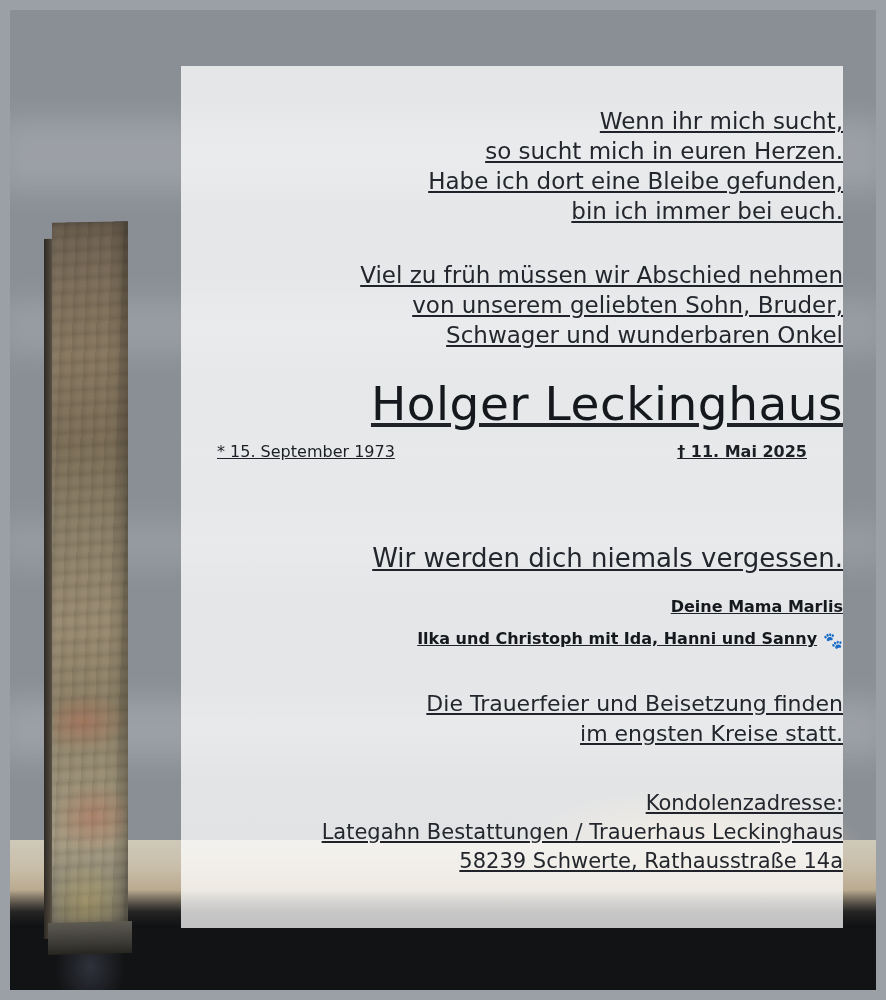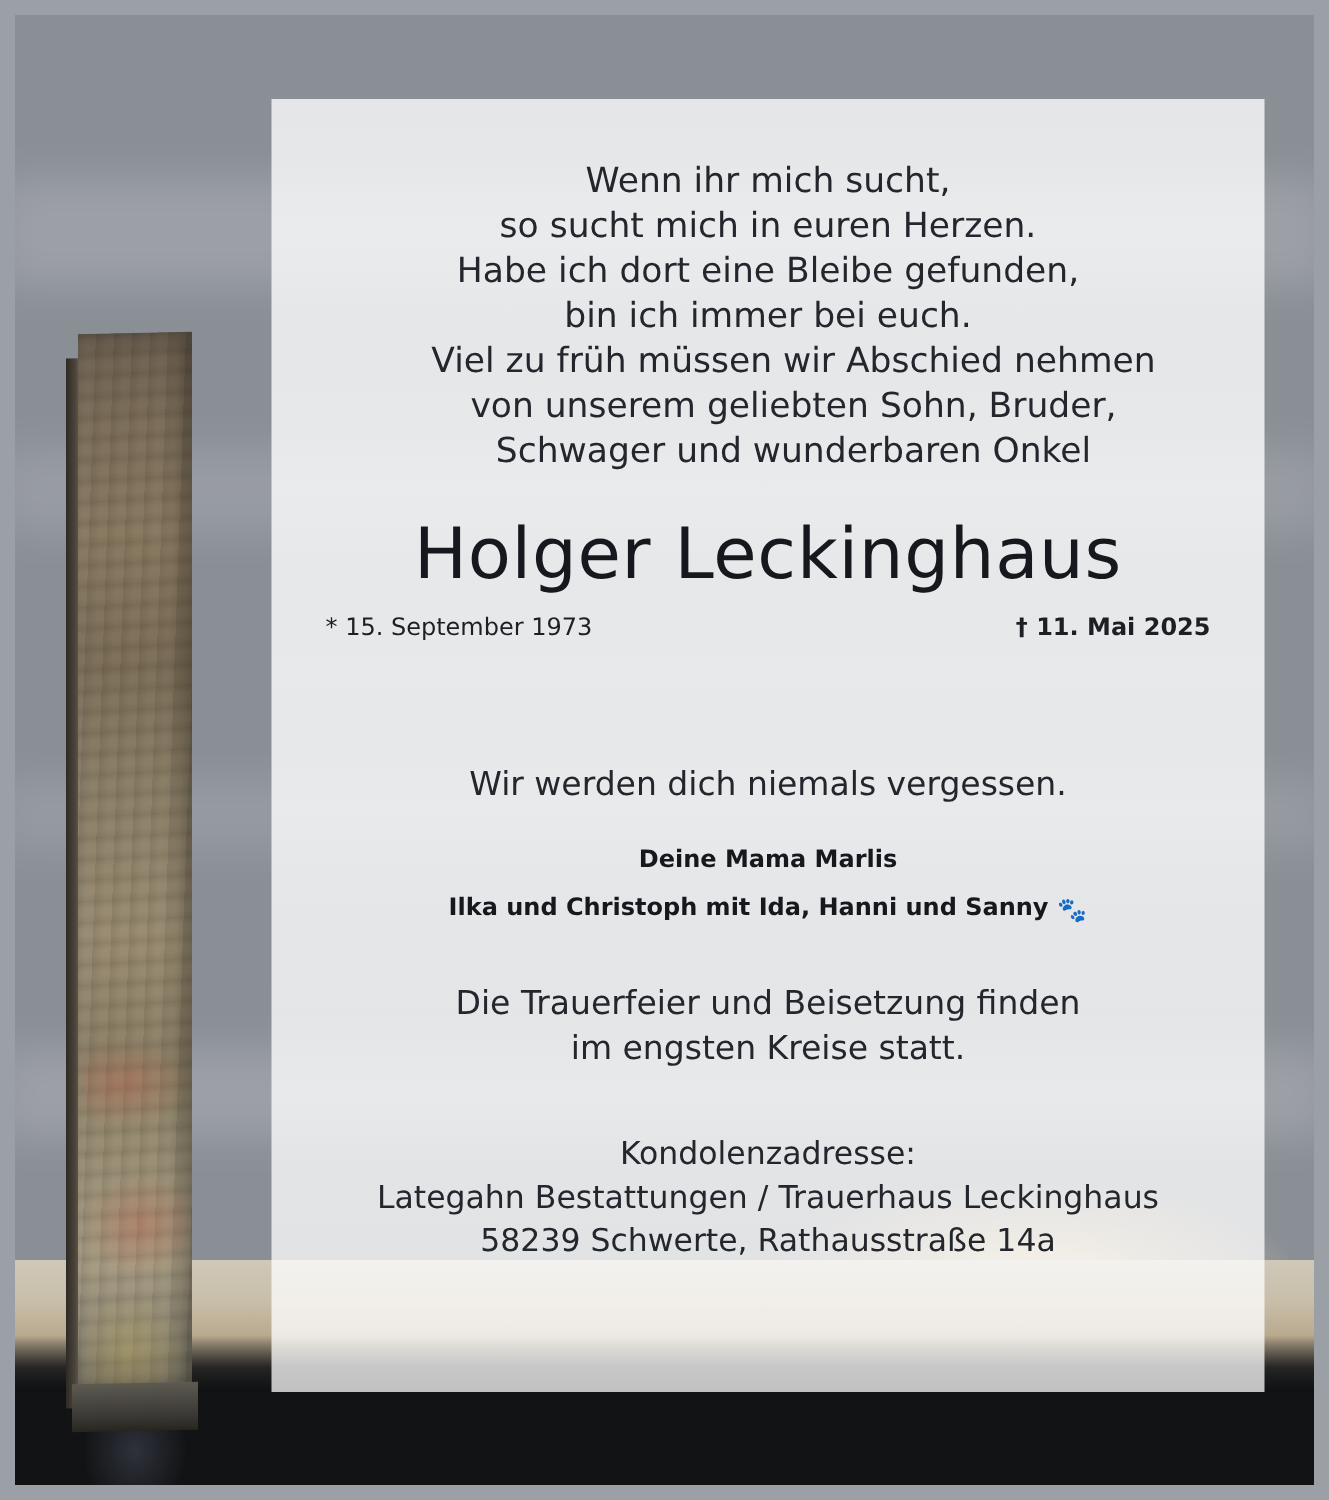--- a/index.html
+++ b/index.html
@@ -163,31 +163,33 @@
     width: 662px;
     height: 862px;
     background: linear-gradient(to bottom, rgba(255,255,255,0.78) 0%, rgba(255,255,255,0.80) 45%, rgba(255,255,255,0.74) 100%);
     box-sizing: border-box;
     padding: 0;
   }
   .panel-inner {
     position: absolute;
     left: 0; top: 0;
     width: 662px;
-    text-align: center;
+    text-align: right;
     color: #20242a;
+    text-decoration: underline;
   }
   .verse {
     margin-top: 40px;
     font-size: 23px;
     line-height: 30px;
     color: #23272d;
   }
   .verse div { white-space: nowrap; }
   .intro {
+    margin-top: 34px;
     font-size: 23px;
     line-height: 30px;
     color: #23272d;
     padding-left: 34px;
   }
   .intro div { white-space: nowrap; }
   .name {
     margin-top: 26px;
     font-size: 47px;
     line-height: 56px;
@@ -199,21 +201,21 @@
     display: flex;
     justify-content: space-between;
     padding: 0 36px;
     font-size: 16px;
     color: #1c2025;
   }
   .dates .date-death { font-weight: bold; }
   .dates .date-birth { font-weight: normal; }
   .farewell {
     margin-top: 82px;
-    font-size: 22px;
+    font-size: 26px;
     line-height: 30px;
     color: #23272d;
   }
   .family {
     margin-top: 18px;
     font-size: 16px;
     line-height: 32px;
     font-weight: bold;
     color: #15181c;
   }

